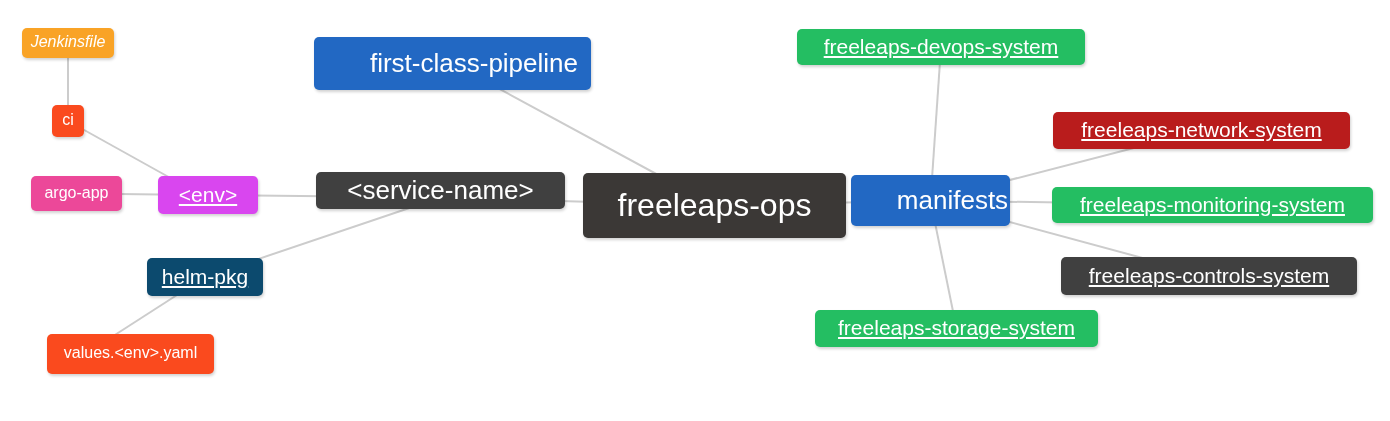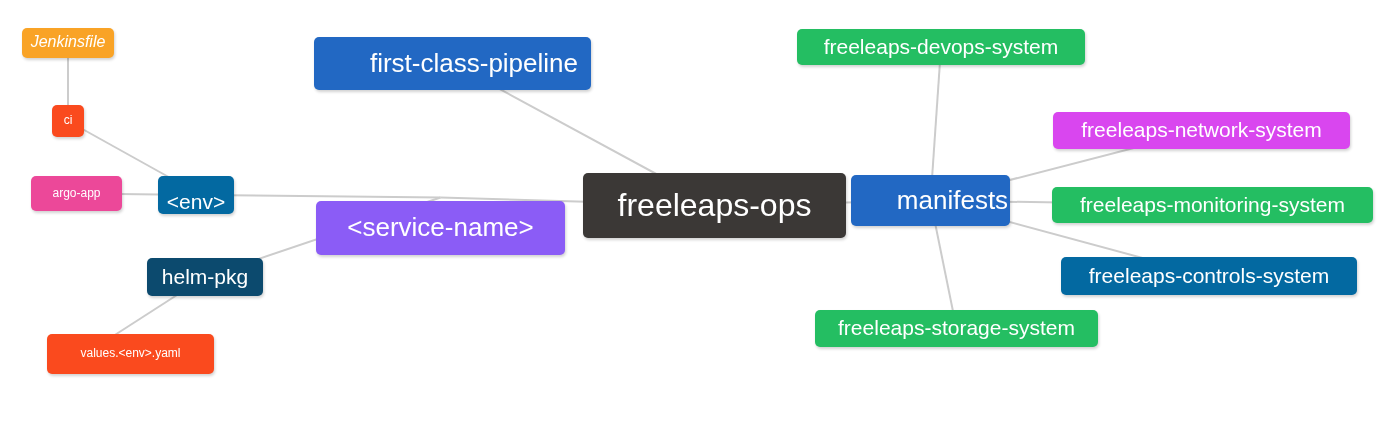--- a/index.html
+++ b/index.html
@@ -25,22 +25,22 @@
     color: #ffffff;
     white-space: nowrap;
     box-shadow: 1px 2px 3px rgba(0,0,0,0.18);
     cursor: pointer;
     user-select: none;
   }
   .node span { display: block; line-height: 1; padding-bottom: 2px; }
   
   .lvl0 { font-size: 32px; }
   .lvl1 { font-size: 26px; }
-  .lvl2 { font-size: 21px; }
-  .lvl3 { font-size: 12px; }
+  .lvl2 { font-size: 21px; text-decoration: underline; }
+  .lvl3 { font-size: 16px; }
   .lvl4 { font-size: 16px; font-style: italic; }
 </style>
 </head>
 <body>
 
 <div class="canvas">
   <svg class="edge-layer" viewBox="0 0 1390 421" xmlns="http://www.w3.org/2000/svg">
       <line x1="68" y1="43" x2="68" y2="121" stroke="#CCCCCC" stroke-width="2"></line>
       <line x1="68" y1="121" x2="201" y2="195" stroke="#CCCCCC" stroke-width="2"></line>
       <line x1="76.5" y1="193.5" x2="201" y2="195" stroke="#CCCCCC" stroke-width="2"></line>
@@ -56,53 +56,53 @@
       <line x1="930.5" y1="200.5" x2="1209" y2="276" stroke="#CCCCCC" stroke-width="2"></line>
       <line x1="930.5" y1="200.5" x2="956.5" y2="328.5" stroke="#CCCCCC" stroke-width="2"></line>
     </svg>
   <div id="node-layer">
       <div class="node lvl0" style="left: 583px; top: 173px; width: 263px; height: 65px; background: rgb(59, 56, 54);">
         <span>freeleaps-ops</span>
       </div>
       <div class="node lvl1" style="left: 314px; top: 37px; width: 277px; height: 53px; background: rgb(34, 104, 195); padding-left: 43px;">
         <span>first-class-pipeline</span>
       </div>
-      <div class="node lvl1" style="left: 316px; top: 172px; width: 249px; height: 54px; background: #8b5cf6; margin-top: 29px;">
+      <div class="node lvl1" style="left: 316px; top: 172px; width: 249px; height: 37px; background: #404040;">
         <span>&lt;service-name&gt;</span>
       </div>
       <div class="node lvl1" style="left: 851px; top: 175px; width: 159px; height: 51px; background: rgb(34, 104, 195); padding-left: 44px;">
         <span>manifests</span>
       </div>
-      <div class="node lvl2" style="left: 158px; top: 176px; width: 76px; height: 38px; background: #0369a1; align-items: flex-end;">
+      <div class="node lvl2" style="left: 158px; top: 176px; width: 100px; height: 38px; background: #d946ef;">
         <span>&lt;env&gt;</span>
       </div>
       <div class="node lvl2" style="left: 147px; top: 258px; width: 116px; height: 38px; background: #0c4a6e;">
         <span>helm-pkg</span>
       </div>
       <div class="node lvl3" style="left: 52px; top: 105px; width: 32px; height: 32px; background: rgb(250, 74, 30);">
         <span>ci</span>
       </div>
       <div class="node lvl3" style="left: 31px; top: 176px; width: 91px; height: 35px; background: #ec4899;">
         <span>argo-app</span>
       </div>
       <div class="node lvl3" style="left: 8px; top: 334px; width: 167px; height: 40px; background: rgb(250, 74, 30); margin-left: 39px;">
         <span>values.&lt;env&gt;.yaml</span>
       </div>
       <div class="node lvl4" style="left: 22px; top: 28px; width: 92px; height: 30px; background: rgb(249, 163, 38);">
         <span>Jenkinsfile</span>
       </div>
       <div class="node lvl2" style="left: 797px; top: 29px; width: 288px; height: 36px; background: rgb(36, 190, 98);">
         <span>freeleaps-devops-system</span>
       </div>
-      <div class="node lvl2" style="left: 1053px; top: 112px; width: 297px; height: 37px; background: #d946ef;">
+      <div class="node lvl2" style="left: 1053px; top: 112px; width: 297px; height: 37px; background: #b91c1c;">
         <span>freeleaps-network-system</span>
       </div>
       <div class="node lvl2" style="left: 1052px; top: 187px; width: 321px; height: 36px; background: rgb(36, 190, 98);">
         <span>freeleaps-monitoring-system</span>
       </div>
-      <div class="node lvl2" style="left: 1061px; top: 257px; width: 296px; height: 38px; background: #0369a1; text-align: center;">
+      <div class="node lvl2" style="left: 1061px; top: 257px; width: 296px; height: 38px; background: #404040; text-align: center;">
         <span>freeleaps-controls-system</span>
       </div>
       <div class="node lvl2" style="left: 815px; top: 310px; width: 283px; height: 37px; background: rgb(36, 190, 98); justify-content: center;">
         <span>freeleaps-storage-system</span>
       </div>
     </div>
 </div>
 
 </body></html>

